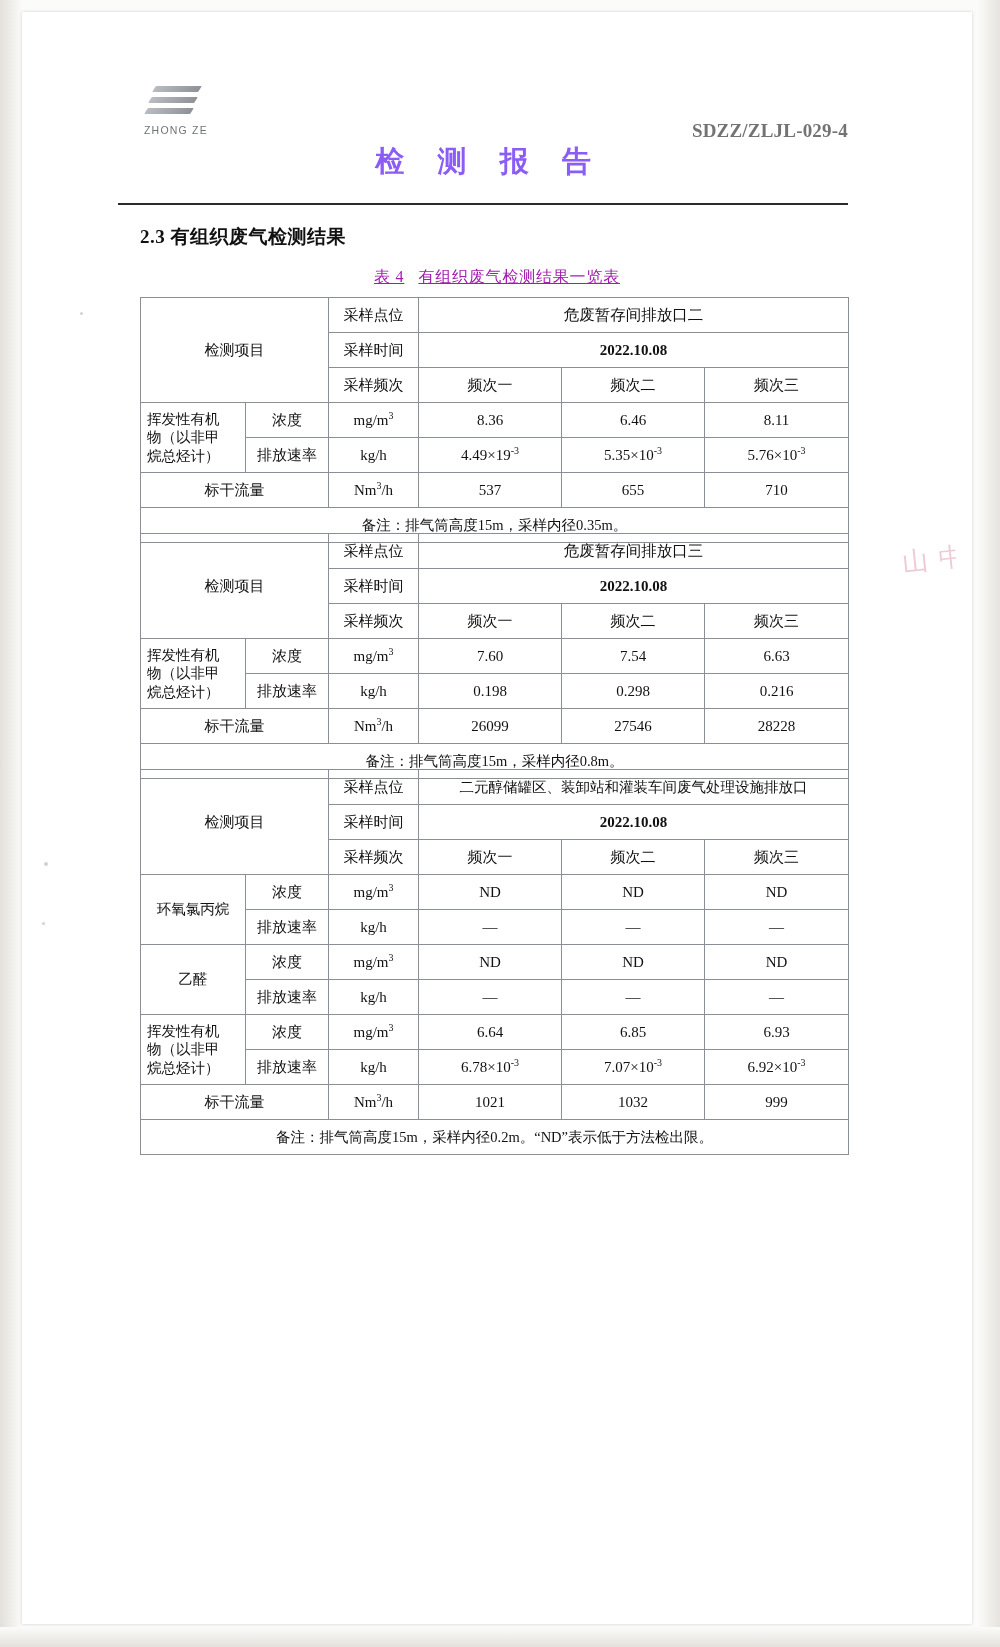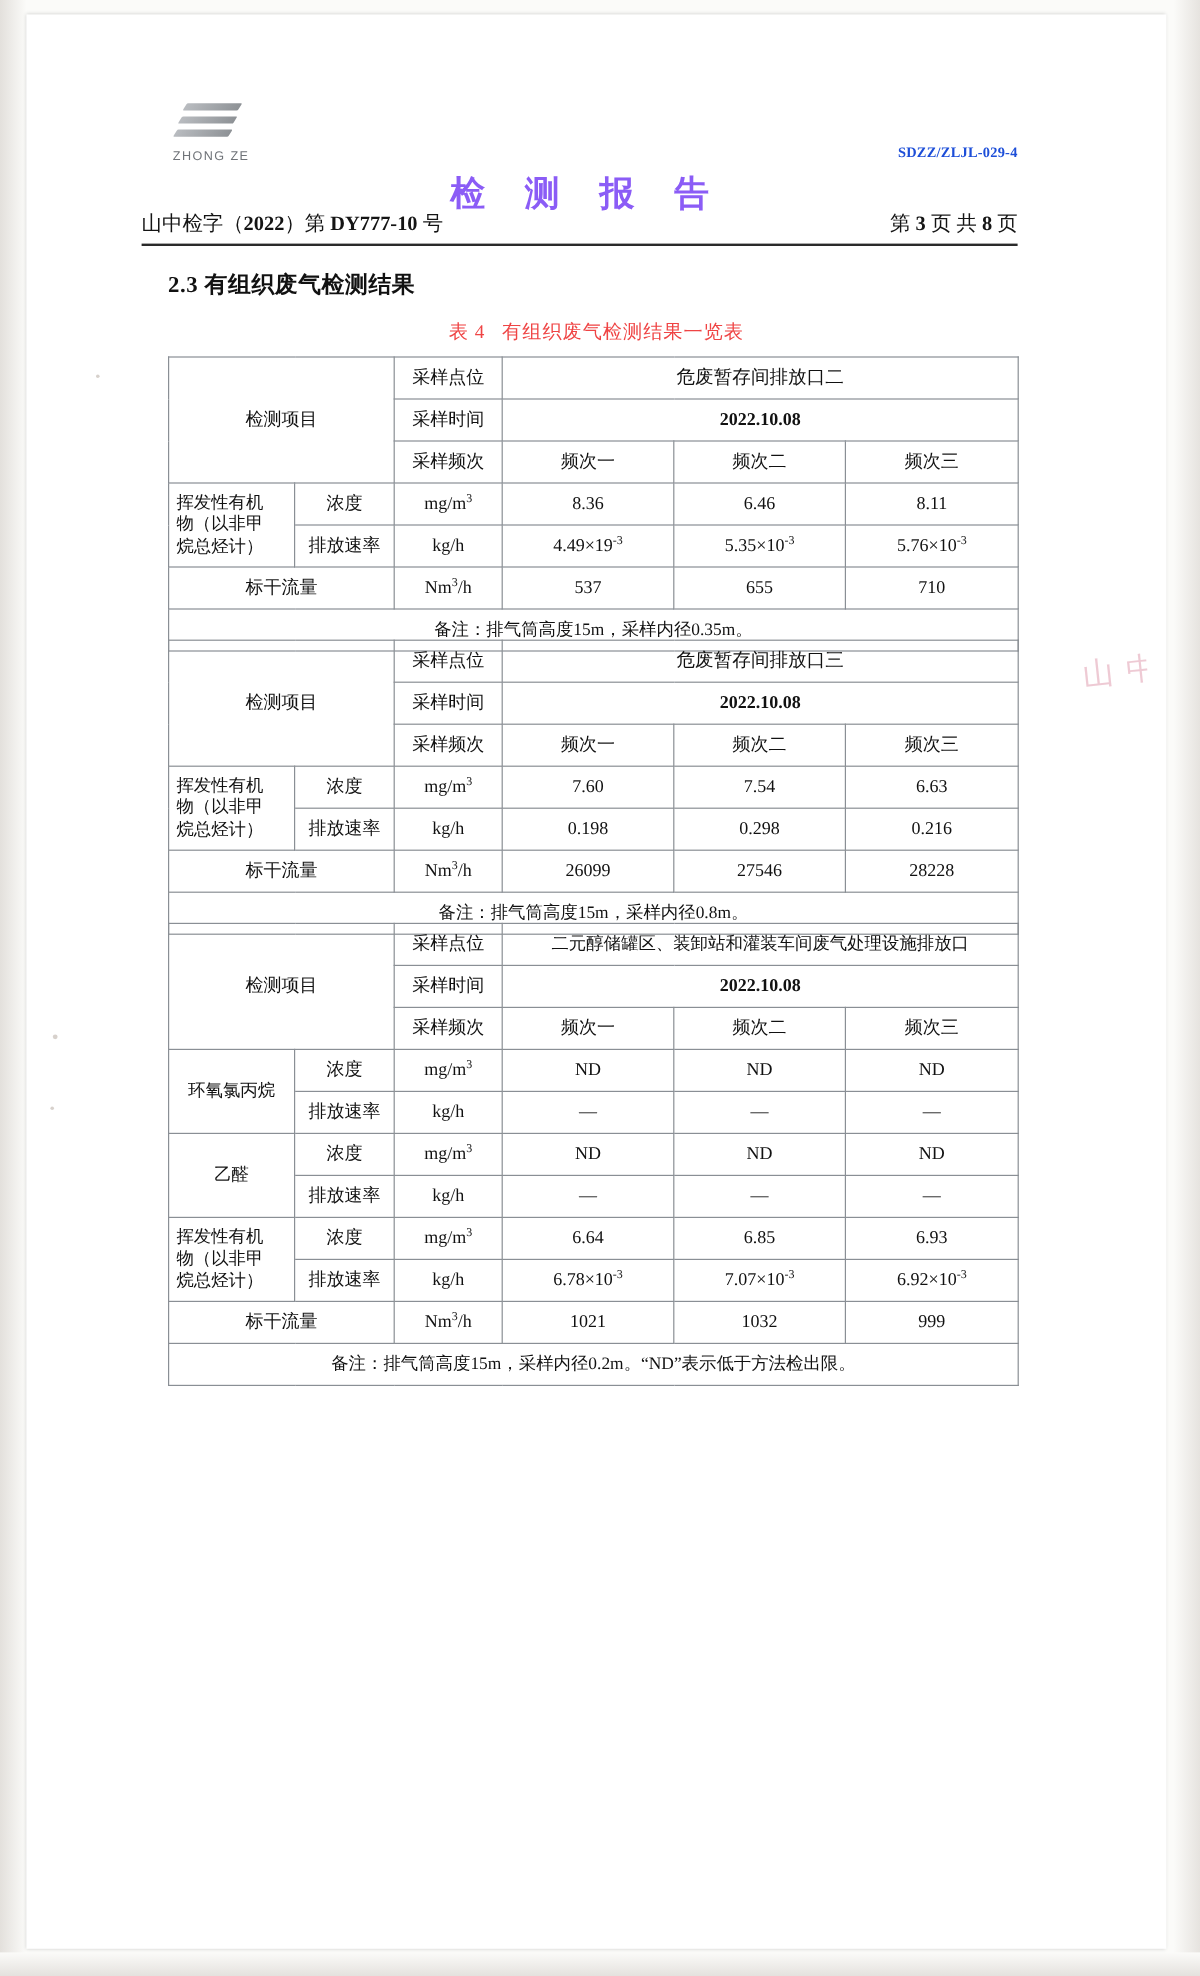--- a/index.html
+++ b/index.html
@@ -66,23 +66,23 @@
     font-family: "Liberation Sans", sans-serif;
     font-size: 10.5px;
     letter-spacing: 1.2px;
     color: #6f7378;
   }
   .doc-code {
     position: absolute;
     right: 0px;
     top: 46px;
     font-family: "Liberation Serif", serif;
-    font-size: 12px;
+    font-size: 19px;
     font-weight: bold;
-    color: #1d4ed8;
+    color: #737373;
     letter-spacing: 0.2px;
   }
   .report-title {
     position: absolute;
     left: 0;
     right: 0;
     top: 68px;
     text-align: center;
     font-size: 29px;
     font-weight: bold;
@@ -133,22 +133,23 @@
     color: #111;
     letter-spacing: 0.5px;
   }
   .table-caption {
     position: absolute;
     left: 0;
     right: 0;
     top: 255px;
     text-align: center;
     font-size: 16px;
-    color: #ef4444;
+    color: #a21caf;
     letter-spacing: 0.8px;
+    text-decoration: underline;
   }
   .table-caption .gap { display:inline-block; width: 14px; }
   
   .tbl-wrap {
     position: absolute;
     left: 118px;
     width: 708px;
   }
   table.rep {
     width: 100%;
@@ -237,24 +238,20 @@
           <i></i>
             <i></i>
             <i></i>
         </div>
         <div class="logo-text">ZHONG ZE</div>
       </div>
       <div class="doc-code">SDZZ/ZLJL-029-4</div>
       <div class="report-title">检 测 报 告</div>
     </div>
 
-    <div class="subline">
-      <div class="report-no"><span>山中检字（</span><b>2022</b><span>）第 </span><b>DY777-10</b><span> 号</span></div>
-      <div class="page-no"><span>第 </span><b>3</b><span> 页  共 </span><b>8</b><span> 页</span></div>
-    </div>
     <div class="rule"></div>
 
     <div class="section-title">2.3 有组织废气检测结果</div>
     <div class="table-caption"><span>表 4</span><span class="gap"></span><span>有组织废气检测结果一览表</span></div>
 
     <div class="tbl-wrap" style="top:285px;">
       <table class="rep">
         <colgroup>
           <col style="width:105px">
             <col style="width:83px">

